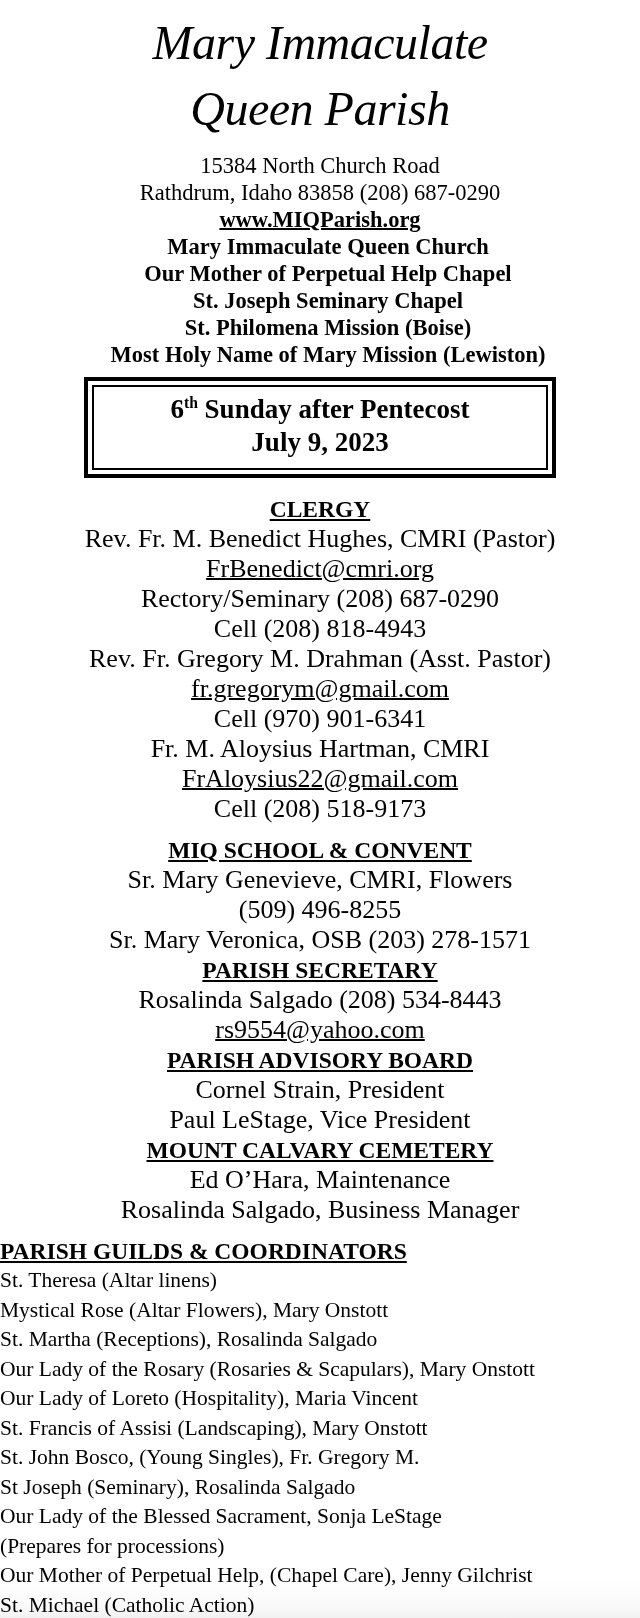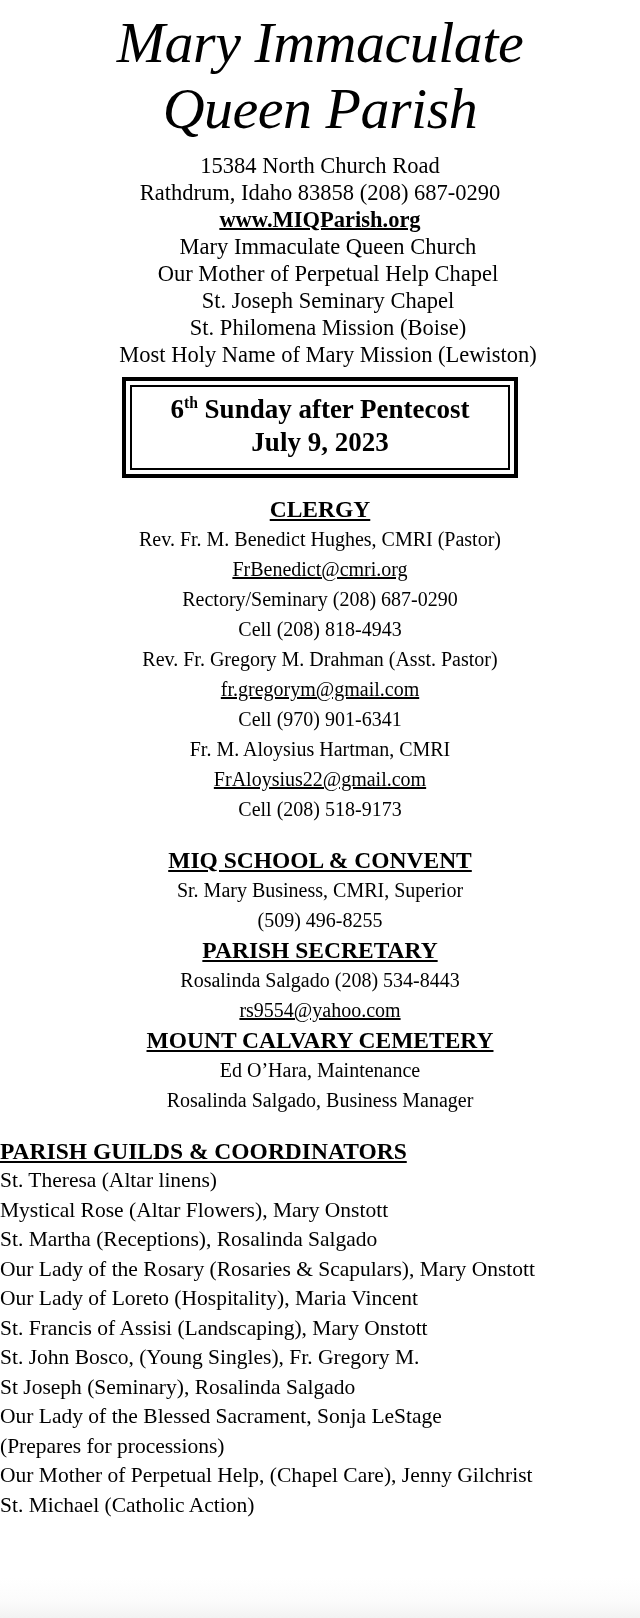--- a/index.html
+++ b/index.html
@@ -24,51 +24,51 @@
     background: linear-gradient(to bottom, #ffffff 0%, #ffffff 97.5%, #fbfbfb 99%, #f2f2f2 100%);
   }
 
   
   .masthead {
     text-align: center;
     padding-top: 14px;
   }
   .masthead-line {
     font-style: italic;
-    font-size: 58px;
+    font-size: 48px;
     line-height: 58px;
     letter-spacing: -0.5px;
     white-space: nowrap;
   }
   .masthead-line.l1 { margin-bottom: 8px; }
 
   
   .addr {
     text-align: center;
     margin-top: 14px;
   }
   .addr-line {
     font-size: 22.5px;
     line-height: 27px;
     white-space: nowrap;
   }
   .addr-line.bold {
-    font-weight: normal;
+    font-weight: bold;
     padding-left: 16px;
   }
   .addr-line.link {
     font-weight: bold;
     text-decoration: underline;
     text-underline-offset: 1px;
   }
 
   
   .datebox-outer {
     margin: 9px auto 16px auto;
-    width: 396px;
+    width: 472px;
     box-sizing: border-box;
     border: 4px solid #000;
     padding: 4px;
     background: #fff;
   }
   .datebox-inner {
     border: 2px solid #000;
     padding: 6px 4px 9px 4px;
     text-align: center;
   }
@@ -92,24 +92,24 @@
   .sec-head {
     font-weight: bold;
     font-size: 23.5px;
     line-height: 30px;
     text-decoration: underline;
     text-underline-offset: 1.5px;
     white-space: nowrap;
     display: block;
   }
   .sec-head.spaced {
-    margin-top: 21px;
+    margin-top: 11px;
   }
   .entry {
-    font-size: 20px;
+    font-size: 26px;
     line-height: 30px;
     white-space: nowrap;
     display: block;
   }
   .entry.link {
     text-decoration: underline;
     text-underline-offset: 1px;
     text-align: center;
   }
 
@@ -165,30 +165,36 @@
       <span class="entry">Rev. Fr. Gregory M. Drahman (Asst. Pastor)</span>
       <span class="entry link">fr.gregorym@gmail.com</span>
       <span class="entry">Cell (970) 901-6341</span>
       <span class="entry">Fr. M. Aloysius Hartman, CMRI</span>
       <span class="entry link">FrAloysius22@gmail.com</span>
       <span class="entry">Cell (208) 518-9173</span>
     </div>
 
     <div>
       <span class="sec-head spaced">MIQ SCHOOL &amp; CONVENT</span>
-      <span class="entry">Sr. Mary Business, CMRI, Superior</span>
+      <span class="entry">Sr. Mary Genevieve, CMRI, Flowers</span>
       <span class="entry">(509) 496-8255</span>
+      <span class="entry">Sr. Mary Veronica, OSB (203) 278-1571</span>
     </div>
 
     <div>
       <span class="sec-head">PARISH SECRETARY</span>
       <span class="entry">Rosalinda Salgado (208) 534-8443</span>
       <span class="entry link">rs9554@yahoo.com</span>
     </div>
 
+    <div>
+      <span class="sec-head">PARISH ADVISORY BOARD</span>
+      <span class="entry">Cornel Strain, President</span>
+      <span class="entry">Paul LeStage, Vice President</span>
+    </div>
 
     <div>
       <span class="sec-head">MOUNT CALVARY CEMETERY</span>
       <span class="entry">Ed O’Hara, Maintenance</span>
       <span class="entry">Rosalinda Salgado, Business Manager</span>
     </div>
 
   </div>
 
   <div class="guilds">

